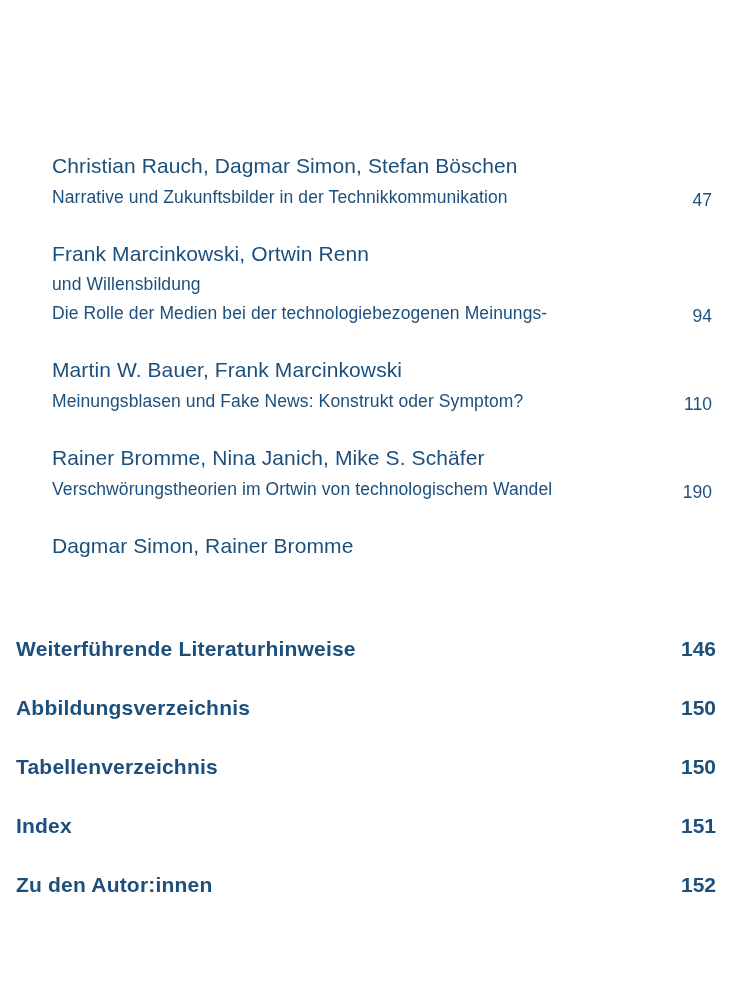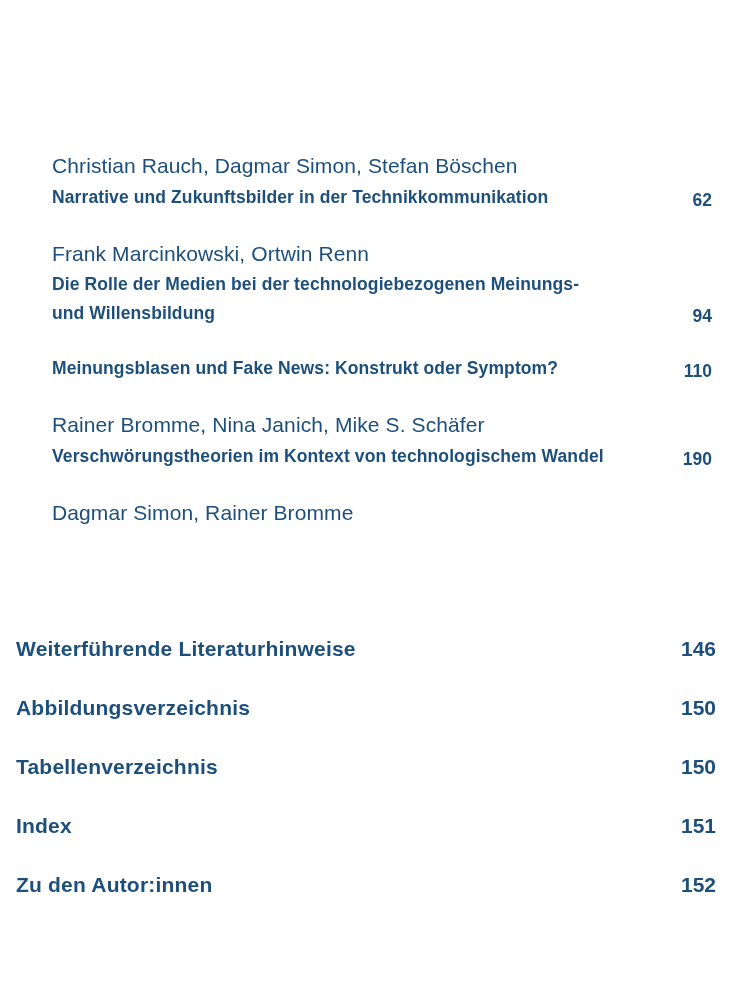--- a/index.html
+++ b/index.html
@@ -34,21 +34,20 @@
   .entry .authors {
     font-size: 21px;
     color: #1d4f7c;
     line-height: 1.55;
     letter-spacing: 0.1px;
   }
   .entry .title-row {
     display: flex;
     align-items: flex-start;
     justify-content: space-between;
-    font-weight: bold;
   }
   .entry .title {
     font-size: 17.5px;
     color: #1d4f7c;
     line-height: 1.62;
     max-width: 570px;
     letter-spacing: 0.1px;
   }
   .entry .page-num {
     font-size: 17.5px;
@@ -92,46 +91,47 @@
 <body>
 
 <div class="page">
 
   <div class="toc-indented">
 
     <div class="entry">
       <div class="authors">Christian Rauch, Dagmar Simon, Stefan Böschen</div>
       <div class="title-row">
         <div class="title">Narrative und Zukunftsbilder in der Technikkommunikation</div>
-        <div class="page-num">62</div>
+        <div class="page-num">47</div>
       </div>
     </div>
 
     <div class="entry two-line">
       <div class="authors">Frank Marcinkowski, Ortwin Renn</div>
       <div class="title-row">
         <div class="title">
+          <div>und Willensbildung</div>
           <div>Die Rolle der Medien bei der technologiebezogenen Meinungs-</div>
-          <div>und Willensbildung</div>
         </div>
         <div class="page-num">94</div>
       </div>
     </div>
 
     <div class="entry">
+      <div class="authors">Martin W. Bauer, Frank Marcinkowski</div>
       <div class="title-row">
         <div class="title">Meinungsblasen und Fake News: Konstrukt oder Symptom?</div>
         <div class="page-num">110</div>
       </div>
     </div>
 
     <div class="entry">
       <div class="authors">Rainer Bromme, Nina Janich, Mike S. Schäfer</div>
       <div class="title-row">
-        <div class="title">Verschwörungstheorien im Kontext von technologischem Wandel</div>
+        <div class="title">Verschwörungstheorien im Ortwin von technologischem Wandel</div>
         <div class="page-num">190</div>
       </div>
     </div>
 
     <div class="entry">
       <div class="authors">Dagmar Simon, Rainer Bromme</div>
     </div>
 
   </div>
 

